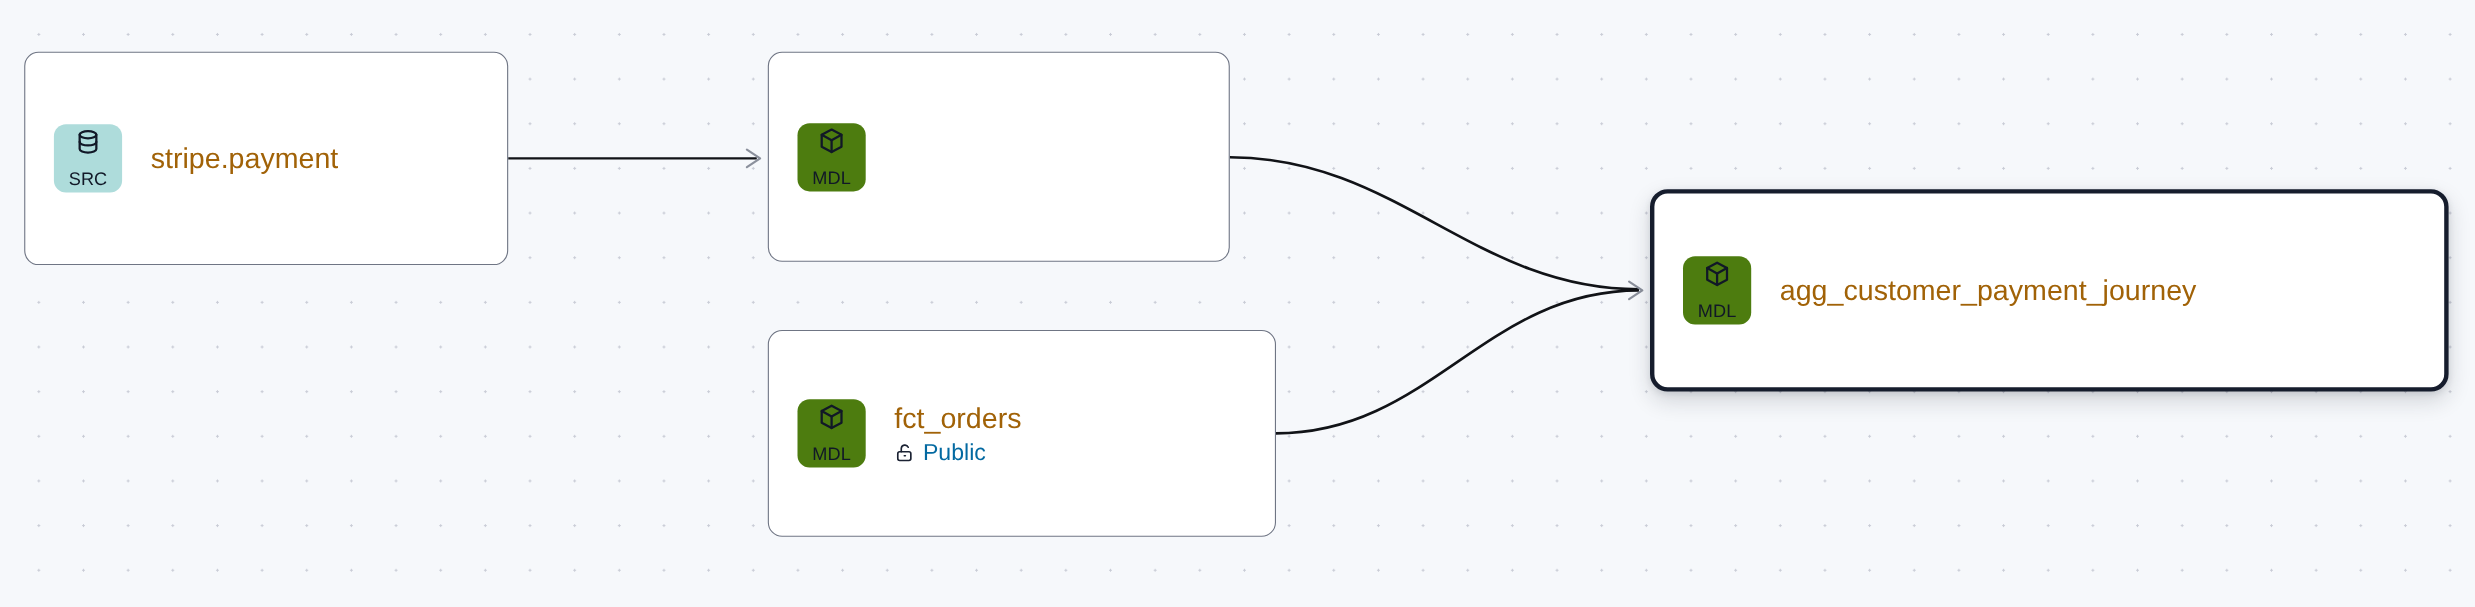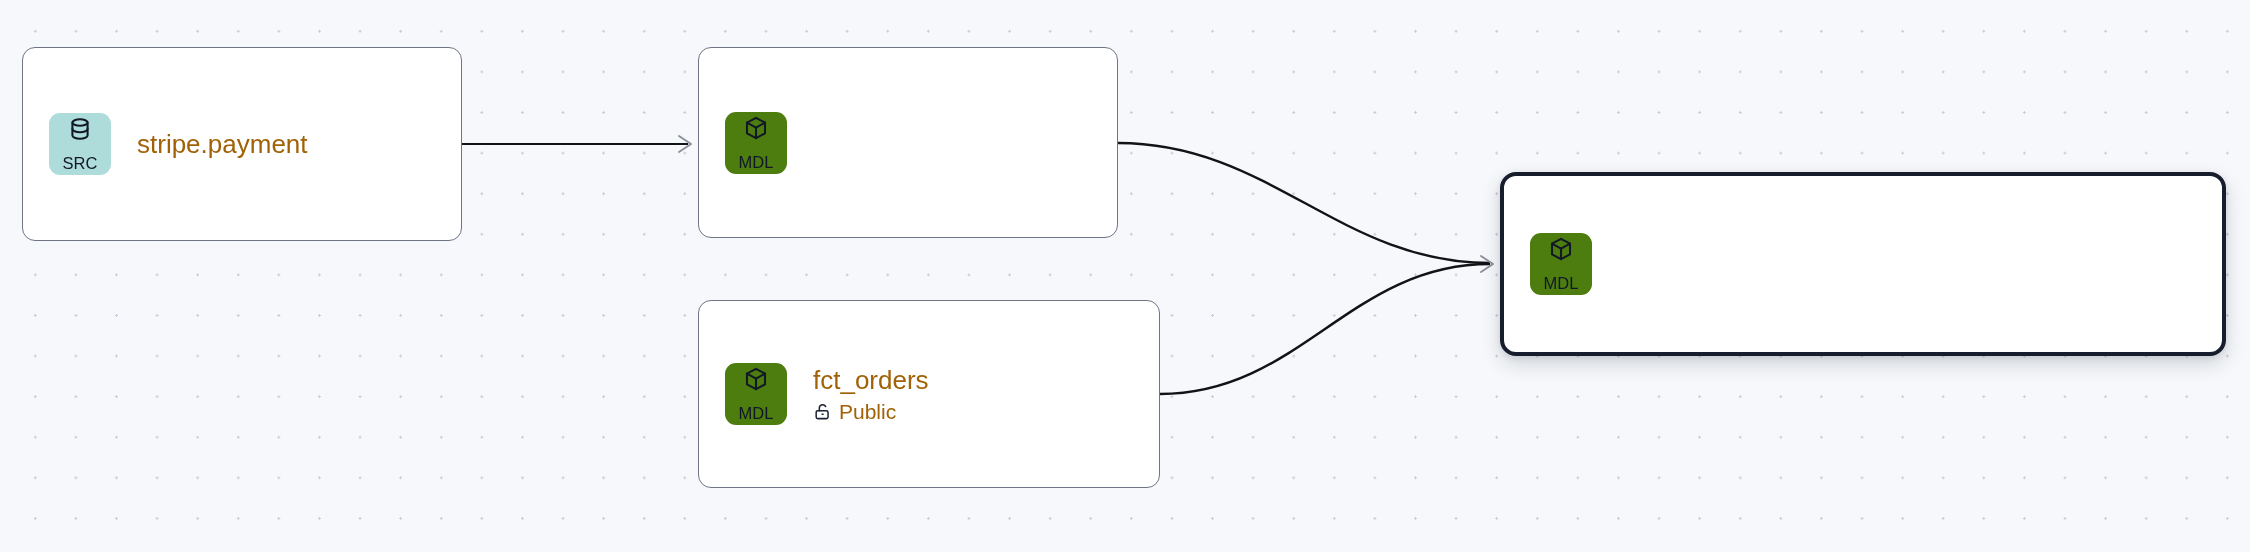--- a/index.html
+++ b/index.html
@@ -100,21 +100,21 @@
     white-space: nowrap;
   }
 
   .node-sub {
     display: flex;
     align-items: center;
     gap: 7px;
     margin-top: 3px;
     font-size: 21px;
     line-height: 26px;
-    color: #a16207;
+    color: #0369a1;
     white-space: nowrap;
   }
 
   .lock-icon { width: 19px; height: 19px; display: block; flex: 0 0 auto; }
   .lock-icon svg { display: block; width: 19px; height: 19px; }
 
   
   #node-stripe-payment { left: 22px;   top: 47px;  width: 440px; height: 194px; }
   #node-stg-payments   { left: 698px;  top: 47px;  width: 420px; height: 191px; }
   #node-fct-orders     { left: 698px;  top: 300px; width: 462px; height: 188px; }
@@ -201,15 +201,18 @@
     <div class="badge mdl">
       <span class="badge-icon">
         <svg viewBox="0 0 24 24" fill="none" stroke="#111827" stroke-width="1.9" stroke-linecap="round" stroke-linejoin="round">
           <path d="M12 2.6 20.3 7v10L12 21.4 3.7 17V7z"></path>
           <path d="M3.7 7 12 11.6 20.3 7"></path>
           <path d="M12 11.6v9.8"></path>
         </svg>
       </span>
       <span class="badge-text">MDL</span>
     </div>
+    <div class="node-body">
+      <div class="node-title">agg_customer_payment_journey</div>
+    </div>
   </div>
 
 </div>
 
 </body></html>

